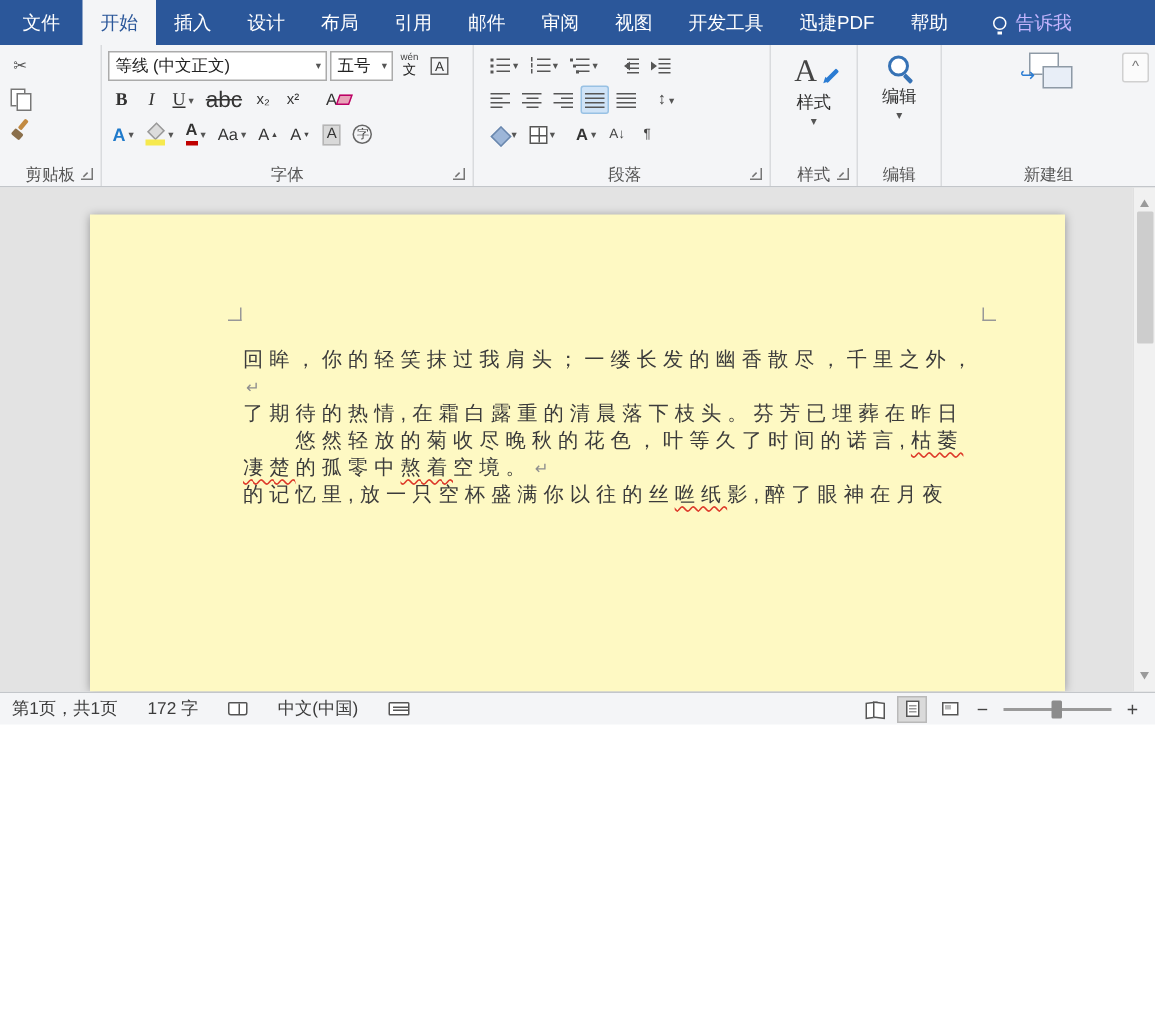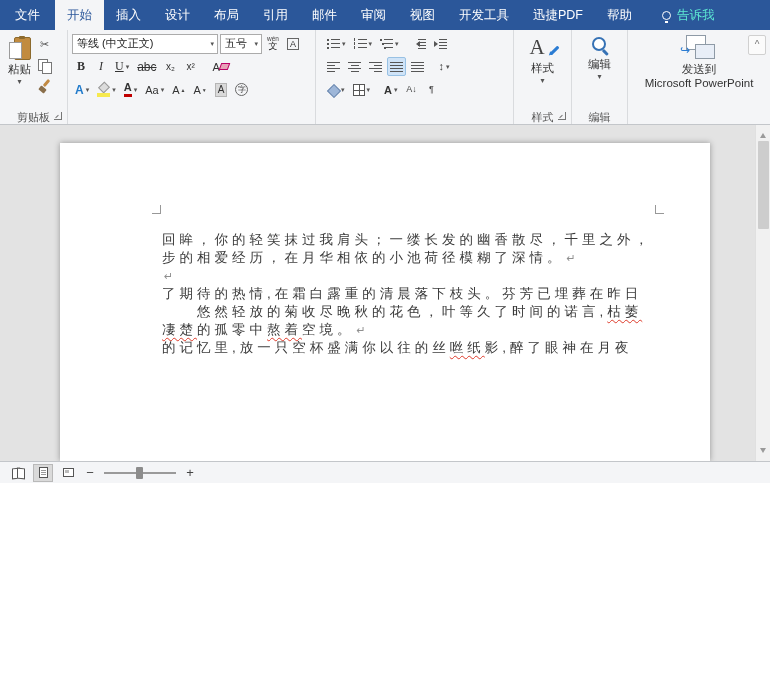--- a/index.html
+++ b/index.html
@@ -5,21 +5,21 @@
   *{margin:0;padding:0;box-sizing:border-box}
   html,body{width:770px;height:677px;overflow:hidden}
   body{font-family:"Liberation Sans","DejaVu Sans",sans-serif;-webkit-font-smoothing:antialiased}
   .app{width:770px;height:483px;display:flex;flex-direction:column;background:#fff}
 
   
   .tabbar{flex:0 0 30px;background:#2b579a;display:flex;align-items:stretch}
   .tab{color:#fff;font-size:12.5px;line-height:30px;padding:0 12px;white-space:nowrap;cursor:default}
   .tab.file{padding:0 15px}
   .tab.active{background:#f4f5f7;color:#2b579a}
-  .tellme{display:flex;align-items:center;gap:6px;color:#5eead4;font-size:12.5px;padding:0 10px;margin-left:8px}
+  .tellme{display:flex;align-items:center;gap:6px;color:#c4b5fd;font-size:12.5px;padding:0 10px;margin-left:8px}
   .ic-bulb{width:9px;height:9px;border:1px solid #fff;border-radius:50%;position:relative;display:inline-block}
   .ic-bulb::after{content:"";position:absolute;left:2px;top:9px;width:3px;height:2px;background:#fff}
 
   
   .ribbon{flex:0 0 95px;background:#f4f5f7;border-bottom:1px solid #c3c6ca;display:flex;position:relative}
   .rgroup{display:flex;flex-direction:column;border-right:1px solid #d9dbde;padding:2px 4px 0;position:relative}
   .gcontent{flex:1;display:flex}
   .gcontent.col{flex-direction:column}
   .glabel-row{height:17px;position:relative;text-align:center}
   .glabel{font-size:11px;color:#555;line-height:17px}
@@ -50,21 +50,21 @@
   .combo::after{content:"▾";font-size:7px;color:#555;margin-left:auto;padding-left:3px}
   .combo-font{width:146px}
   .combo-size{width:42px}
   .pinyin{display:flex;flex-direction:column;align-items:center;line-height:1}
   .pinyin .py-top{font-size:6.5px;color:#444}
   .pinyin .py-bot{font-size:9px;color:#222}
   .charborder{border:1px solid #666;font-size:9px;line-height:10px;padding:0 2px}
   .b-bold span{font-weight:bold;font-family:"Liberation Serif",serif;font-size:12px}
   .b-italic span{font-style:italic;font-family:"Liberation Serif",serif;font-size:12px}
   .b-underline span{text-decoration:underline;font-family:"Liberation Serif",serif;font-size:12px}
-  .b-strike span{text-decoration:line-through;font-size:12px}
+  .b-strike span{text-decoration:line-through;font-size:15px}
   .b-subsup span{font-size:10px}
   .cf{position:relative;font-size:11px;padding-right:8px}
   .cf::after{content:"";position:absolute;right:-1px;top:2px;width:7px;height:5px;background:#e8a2b8;border:1px solid #b06;transform:skewX(-20deg)}
   .fx-a span{color:#1f7acb;font-weight:bold;font-size:12px}
   .ic-highlight{position:relative;width:13px;height:14px;display:inline-block}
   .ic-highlight::before{content:"";position:absolute;left:3px;top:0;width:6px;height:7px;background:#dcdcdc;border:1px solid #999;transform:rotate(45deg)}
   .ic-highlight::after{content:"";position:absolute;left:0;bottom:0;width:13px;height:4px;background:#f6e94e}
   .fc{position:relative;display:inline-block;font-weight:bold;font-size:11px;line-height:11px;padding-bottom:4px}
   .fc::after{content:"";position:absolute;left:0;bottom:0;width:100%;height:3px;background:#c00000}
   .grow::after{content:"▲";font-size:5px;color:#444;margin-left:1px;vertical-align:top}
@@ -106,21 +106,21 @@
   .ic-magnifier::after{content:"";position:absolute;right:1px;bottom:2px;width:7px;height:2.5px;background:#3672b5;transform:rotate(45deg);border-radius:1px}
   .ic-ppt{position:relative;width:34px;height:25px;display:inline-block}
   .ic-ppt::before{content:"";position:absolute;left:4px;top:0;width:18px;height:13px;border:1px solid #8e9aa6;background:#fff}
   .ic-ppt::after{content:"";position:absolute;left:13px;top:9px;width:18px;height:13px;border:1px solid #8e9aa6;background:#e8eef7}
   .send-arrow{position:absolute;left:-2px;top:8px;color:#2b7cd3;font-size:12px;z-index:2}
   .ppt-lines{font-size:11.5px;color:#333;line-height:14px;text-align:center}
   .collapse-btn{position:absolute;top:5px;right:4px;width:18px;height:20px;border:1px solid #d0d0d0;background:#fbfbfb;color:#777;font-size:10px;line-height:18px;text-align:center;border-radius:2px}
 
   
   .docarea{flex:1;position:relative;background:#e3e3e3;overflow:hidden}
-  .page{position:absolute;left:60px;top:18px;width:650px;bottom:0;background:#ffffff;box-shadow:0 0 6px rgba(0,0,0,.35)}
+  .page{position:absolute;left:60px;top:18px;width:650px;bottom:0;background:#fef9c3;box-shadow:0 0 6px rgba(0,0,0,.35)}
   .crop{position:absolute;width:9px;height:9px}
   .crop-tl{left:92px;top:62px;border-right:1px solid #989898;border-bottom:1px solid #989898}
   .crop-tr{left:595px;top:62px;border-left:1px solid #989898;border-bottom:1px solid #989898}
   .doc-text{position:absolute;left:102px;top:88px;width:500px;font-size:13.5px;color:#3b3b3b;letter-spacing:4px}
   .doc-line{height:18px;line-height:18px;white-space:nowrap}
   .doc-line.indent{padding-left:35px}
   .squiggle{text-decoration-line:underline;text-decoration-style:wavy;text-decoration-color:#dd3a2a;text-decoration-thickness:1px;text-underline-offset:3px}
   .pilcrow{color:#8f8f8f;letter-spacing:0;font-size:11px;margin-left:2px}
   .vscroll{position:absolute;right:0;top:0;bottom:0;width:15px;background:#f1f1f1;border-left:1px solid #e0e0e0}
   .sarrow{position:absolute;left:4px;width:0;height:0;border:3.5px solid transparent;display:block}
@@ -172,27 +172,20 @@
     <div class="tellme">
       <span class="ic-bulb"></span>
       <span>告诉我</span>
     </div>
   </div>
 
   <div class="ribbon">
 
     <div class="rgroup" style="flex:0 0 68px">
       <div class="gcontent">
-        <div class="bigbtn">
-          <span class="ic-clipboard">
-              <i class="paper"></i>
-            </span>
-          <span>粘贴</span>
-          <span class="chev"></span>
-        </div>
         <div class="smallcol">
           <div class="tbtn">
               <span class="glyph-scissors">✂</span>
             </div>
           <div class="tbtn">
               <span class="ic-copy"></span>
             </div>
           <div class="tbtn">
               <span class="ic-brush"></span>
             </div>
@@ -266,20 +259,24 @@
               <span>A</span>
             </div>
           <div class="tbtn">
               <span class="shade-a">A</span>
             </div>
           <div class="tbtn">
               <span class="enclose">字</span>
             </div>
         </div>
       </div>
+      <div class="glabel-row">
+        <span class="glabel">字体</span>
+        <span class="launcher"></span>
+      </div>
     </div>
 
     <div class="rgroup" style="flex:0 0 198px;padding-left:8px">
       <div class="gcontent col">
         <div class="frow">
           <div class="tbtn dd">
               <span class="ic ic-bullets"></span>
             </div>
           <div class="tbtn dd">
               <span class="ic ic-number"></span>
@@ -324,20 +321,24 @@
           <div class="tbtn dd cjk-a" style="margin-left:6px">
               <span>A</span>
             </div>
           <div class="tbtn">
               <span class="glyph-sm">A↓</span>
             </div>
           <div class="tbtn">
               <span class="glyph-sm">¶</span>
             </div>
         </div>
+      </div>
+      <div class="glabel-row">
+        <span class="glabel">段落</span>
+        <span class="launcher"></span>
       </div>
     </div>
 
     <div class="rgroup" style="flex:0 0 58px">
       <div class="gcontent" style="justify-content:center">
         <div class="bigbtn">
           <span class="ic-styles"><span class="bigA">A</span><i class="ic-pen"></i></span>
           <span>样式</span>
           <span class="chev"></span>
         </div>
@@ -360,53 +361,62 @@
         <span class="glabel">编辑</span>
       </div>
     </div>
 
     <div class="rgroup" style="flex:1;border-right:none">
       <div class="gcontent" style="justify-content:center">
         <div class="bigbtn">
           <span class="ic-ppt">
               <span class="send-arrow">↪</span>
             </span>
-          <span class="ppt-lines">
-            <span style="display:block">发送到</span>
-            <span style="display:block">Microsoft PowerPoint</span>
-          </span>
-        </div>
+        </div>
+      </div>
+      <div class="glabel-row">
+        <span class="glabel">新建组</span>
       </div>
     </div>
 
     <div class="collapse-btn"><span>^</span></div>
   </div>
 
   <div class="docarea">
     <div class="page">
       <span class="crop crop-tl"></span>
       <span class="crop crop-tr"></span>
       <div class="doc-text">
           <div class="doc-line"><span>回眸，你的轻笑抹过我肩头；一缕长发的幽香散尽，千里之外，</span></div>
-          <div class="doc-line"><span>步的相爱经历，在月华相依的小池荷径模糊了深情。</span><span class="pilcrow">↵</span></div>
           <div class="doc-line"><span class="pilcrow">↵</span></div>
           <div class="doc-line"><span>了期待的热情,在霜白露重的清晨落下枝头。芬芳已埋葬在昨日</span></div>
           <div class="doc-line indent"><span>悠然轻放的菊收尽晚秋的花色，叶等久了时间的诺言,</span><span class="squiggle">枯萎</span></div>
           <div class="doc-line"><span class="squiggle">凄楚</span><span>的孤零中</span><span class="squiggle">熬着</span><span>空境。</span><span class="pilcrow">↵</span></div>
           <div class="doc-line"><span>的记忆里,放一只空杯盛满你以往的丝</span><span class="squiggle">咝纸</span><span>影,醉了眼神在月夜</span></div>
         </div>
     </div>
     <div class="vscroll">
       <span class="sarrow up"></span>
       <span class="sthumb"></span>
       <span class="sarrow down"></span>
     </div>
   </div>
 
   <div class="statusbar">
+    <div class="sb-left">
+      <span class="sb-item">第1页，共1页</span>
+      <span class="sb-item">172 字</span>
+      <span class="sb-item">
+          <span class="ic-book"></span>
+        </span>
+      <span class="sb-item">中文(中国)</span>
+      <span class="sb-item">
+          <span class="ic-keyboard"></span>
+        </span>
+    </div>
     <div class="sb-right">
       <span class="viewbtn">
           <span class="ic-readmode"></span>
         </span>
       <span class="viewbtn active">
           <span class="ic-printlayout"></span>
         </span>
       <span class="viewbtn">
           <span class="ic-weblayout"></span>
         </span>

